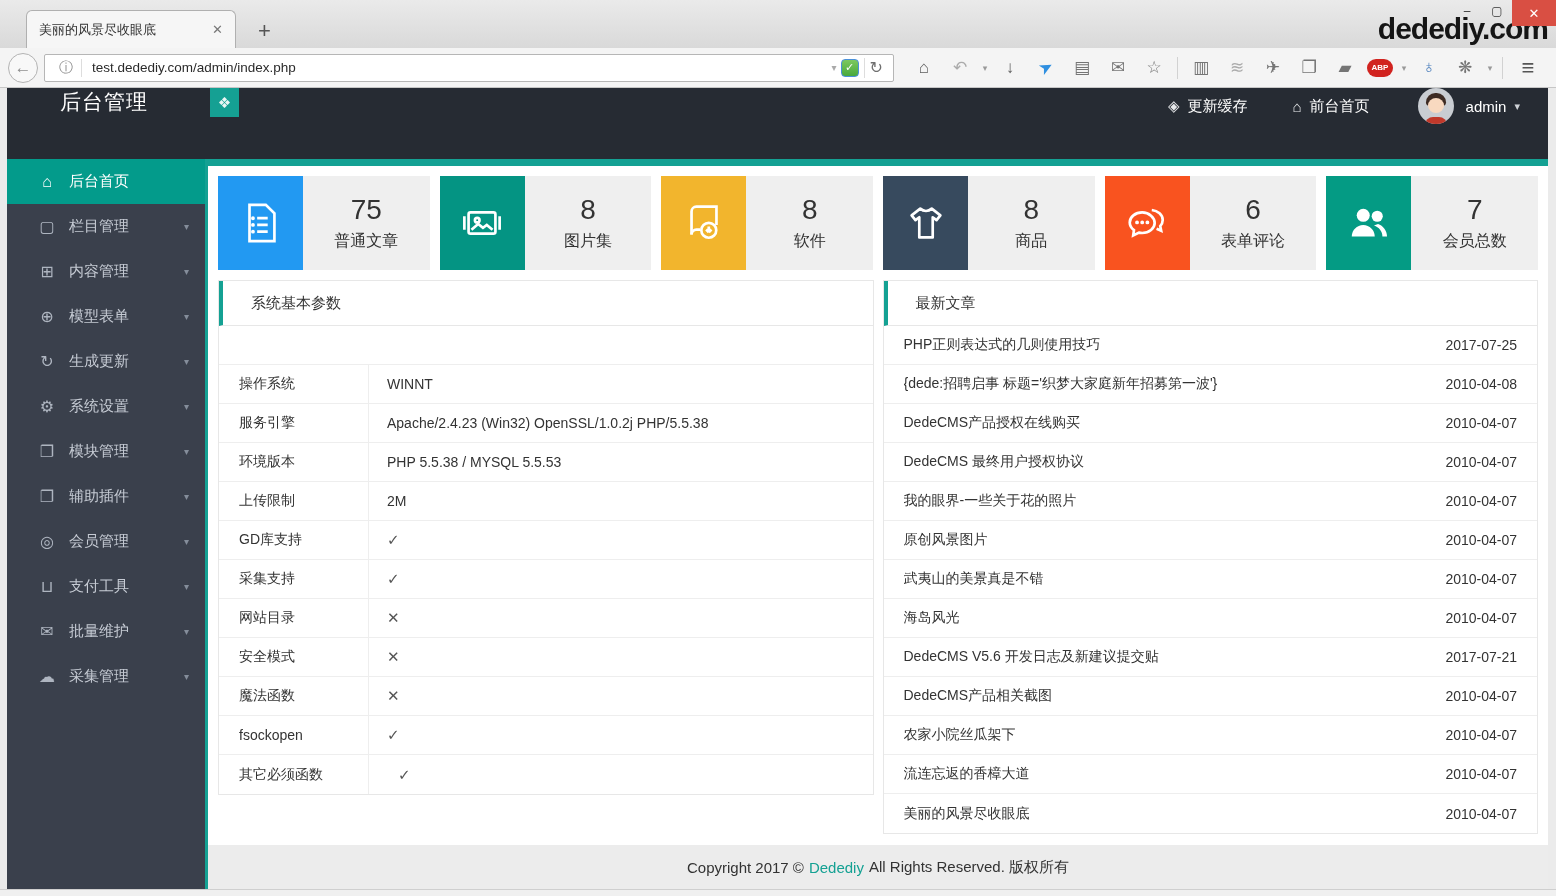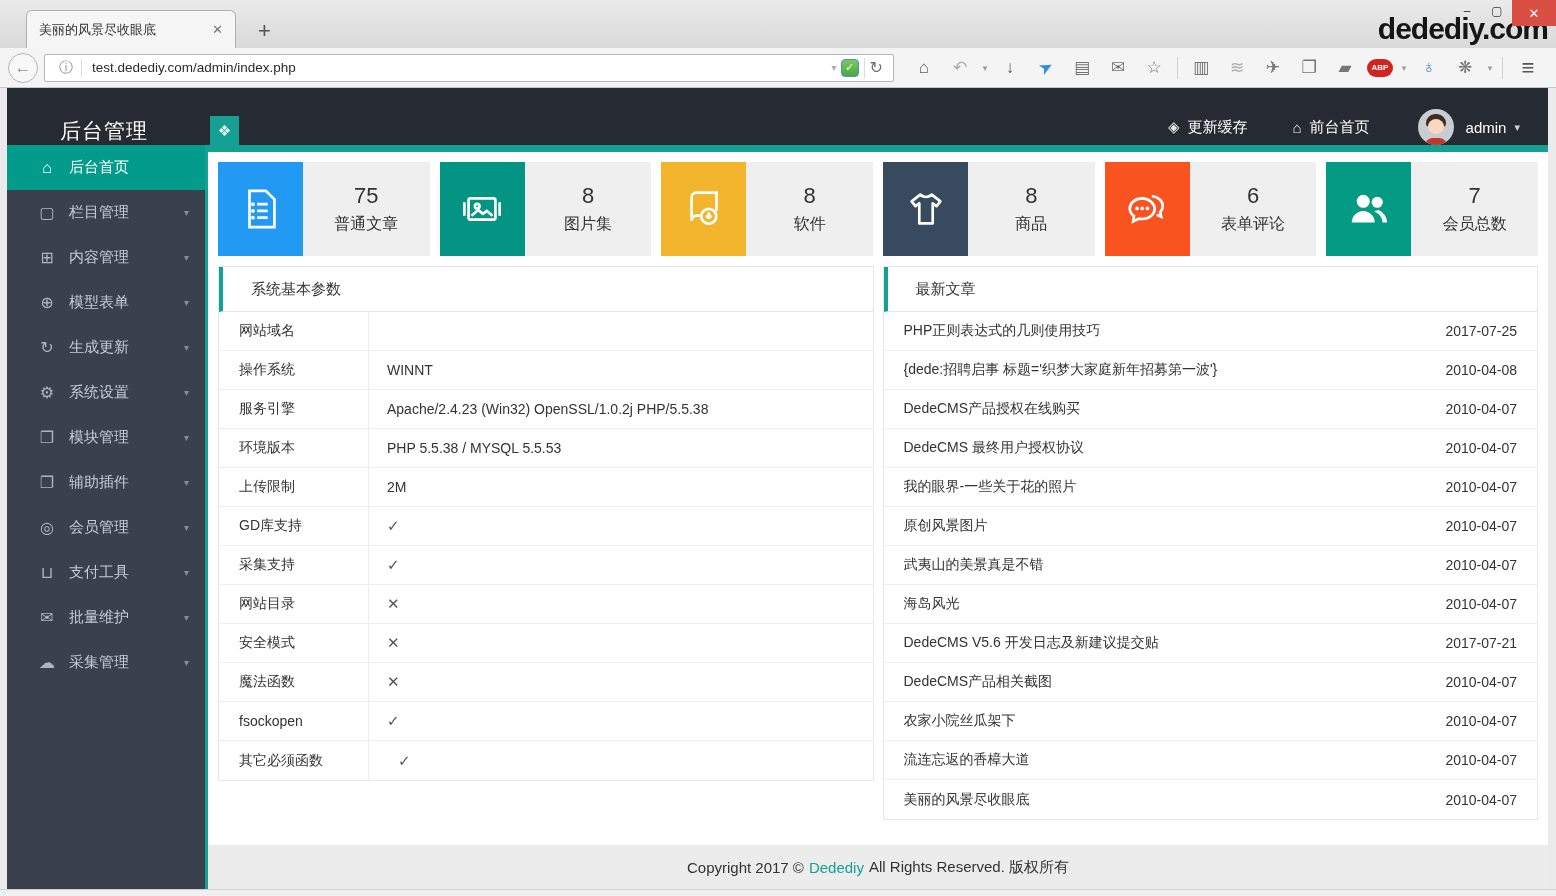--- a/index.html
+++ b/index.html
@@ -45,22 +45,22 @@
   .nico.globe{color:#4a7dbb;font-size:18px;}
   .abp{min-width:26px;height:18px;border-radius:9px;background:#d1231f;color:#fff;font-size:8px;
        font-weight:bold;display:flex;align-items:center;justify-content:center;margin:0 4px;
        padding:0 4px;cursor:pointer;}
   .nav-sep{width:1px;height:22px;background:#d2d2d2;margin:0 5px;}
   .menu-btn{width:40px;text-align:center;font-size:22px;color:#555;cursor:pointer;}
 
   
   .admin{height:801px;display:flex;flex-direction:column;background:#fff;
          border-left:7px solid #ebebeb;border-right:8px solid #ebebeb;}
-  .admin-header{height:57px;background:#262b33;display:flex;align-items:flex-end;
-                padding:0 28px 0 53px;flex:0 0 auto;}
+  .admin-header{height:71px;background:#262b33;display:flex;align-items:flex-start;
+                padding:0 28px 16px 53px;flex:0 0 auto;}
   .admin-title{color:#fff;font-size:21px;letter-spacing:1px;}
   .apps-btn{width:29px;height:29px;background:#15a093;margin-left:62px;display:flex;
             align-items:center;justify-content:center;color:#eaf6f4;font-size:15px;cursor:pointer;}
   .hdr-right{margin-left:auto;display:flex;align-items:center;}
   .hdr-action{display:flex;align-items:center;color:#fff;font-size:15px;margin-left:45px;cursor:pointer;}
   .hdr-ico{margin-right:8px;font-size:15px;color:#e8eaec;}
   .avatar{width:36px;height:36px;border-radius:50%;background:#c9cdd2;margin-left:48px;
           position:relative;overflow:hidden;flex:0 0 auto;cursor:pointer;}
   .avatar .hair{position:absolute;top:5px;left:8px;width:20px;height:13px;background:#3d2b23;
                 border-radius:10px 10px 4px 4px;}
@@ -81,21 +81,21 @@
   .side-caret{position:absolute;right:16px;font-size:10px;color:#848d9a;}
 
   .main{flex:1;display:flex;flex-direction:column;min-width:0;}
   .teal-strip{height:7px;background:#14a193;flex:0 0 auto;}
   .cards{display:flex;gap:10px;margin:10px 10px 0;flex:0 0 auto;}
   .card{flex:1;height:94px;display:flex;cursor:pointer;}
   .card-icon{width:85px;flex:0 0 auto;display:flex;align-items:center;justify-content:center;}
   .card-icon svg{width:46px;height:46px;}
   .card-body{flex:1;background:#efefef;display:flex;flex-direction:column;align-items:center;
              justify-content:center;}
-  .card-num{font-size:22px;color:#333;}
+  .card-num{font-size:28px;color:#333;}
   .card-label{font-size:16px;color:#333;margin-top:5px;}
 
   .panels{display:flex;gap:9px;margin:10px 10px 0;align-items:flex-start;flex:0 0 auto;}
   .panel{flex:1;border:1px solid #e7e7e7;background:#fff;}
   .panel-header{height:45px;border-left:4px solid #14a193;border-bottom:1px solid #e7e7e7;
                 display:flex;align-items:center;padding-left:28px;font-size:15px;color:#333;}
   .sys-row{height:39px;display:flex;align-items:stretch;border-bottom:1px solid #eee;}
   .sys-row:last-child{border-bottom:none;gap:11px;}
   .sys-label{width:150px;flex:0 0 auto;border-right:1px solid #eee;display:flex;align-items:center;
              padding-left:20px;font-size:14px;color:#333;}
@@ -353,21 +353,20 @@
             </div>
           </div>
         </div>
 
         <div class="panels">
           <div class="panel">
             <div class="panel-header">系统基本参数</div>
             <div>
 
                 <div class="sys-row">
-                  <div class="sys-label">网站域名</div>
                 </div>
 
 
                 <div class="sys-row">
                   <div class="sys-label">操作系统</div>
                   <div class="sys-value">WINNT</div>
                 </div>
 
                 <div class="sys-row">
                   <div class="sys-label">服务引擎</div>

